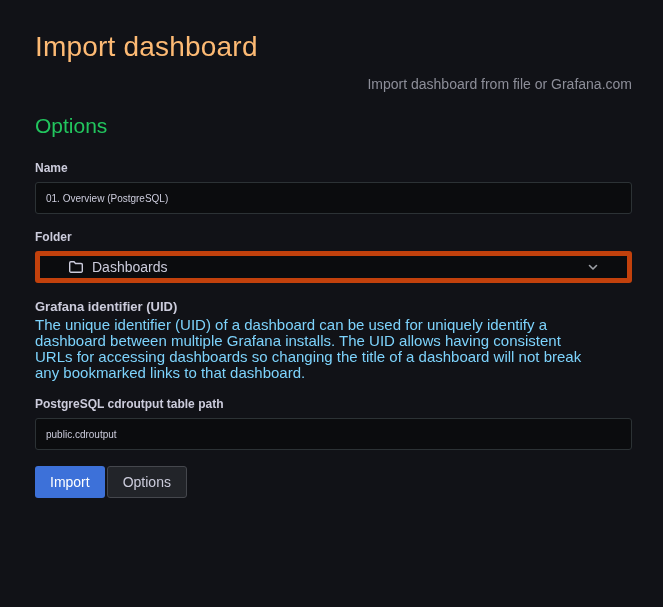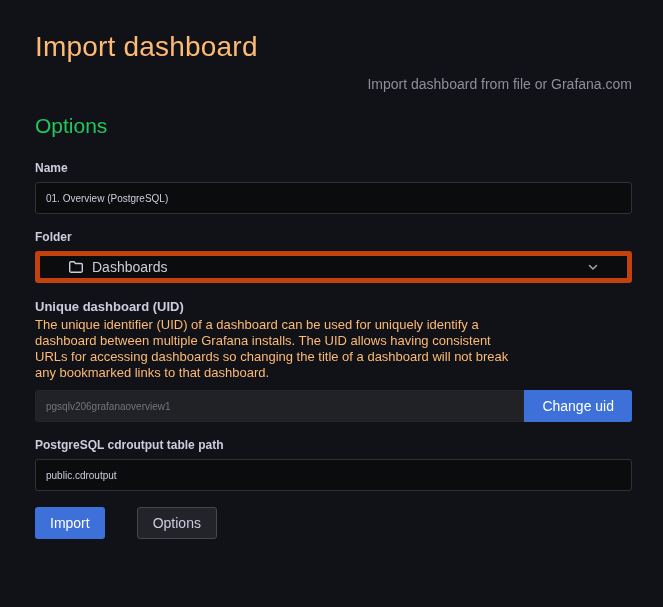--- a/index.html
+++ b/index.html
@@ -46,23 +46,23 @@
     color: #ccccdc;
     margin-bottom: 6px;
   }
   .field-label.big {
     font-size: 13px;
     line-height: 16px;
     margin-bottom: 2px;
   }
   .field-desc {
     margin: 0 0 9px 0;
-    font-size: 13px;
+    font-size: 15px;
     line-height: 16px;
-    color: #fdba74;
+    color: #7dd3fc;
     white-space: pre-line;
     max-width: 572px;
   }
 
   .text-input {
     display: block;
     width: 100%;
     height: 32px;
     background: #0b0c0e;
     border: 1px solid #2c3235;
@@ -119,21 +119,21 @@
     border-radius: 0 3px 3px 0;
     padding: 0 18px;
     flex: 0 0 auto;
   }
   .btn-secondary {
     background: #222429;
     border: 1px solid #45474d;
     color: #ccccdc;
     line-height: 28px;
   }
-  .actions { display: flex; gap: 32px; margin-top: 16px; }
+  .actions { display: flex; gap: 2px; margin-top: 16px; }
 </style>
 </head>
 <body>
 
 <div class="page">
 
   <h1 class="page-title">Import dashboard</h1>
   <p class="page-subtitle">Import dashboard from file or Grafana.com</p>
 
   <h2 class="section-title">Options</h2>
@@ -154,29 +154,25 @@
       <span class="select-value">Dashboards</span>
       <span class="chevron">
         <svg width="12" height="12" viewBox="0 0 12 12" fill="none">
           <path d="M2.5 4.5 L6 8 L9.5 4.5" stroke="currentColor" stroke-width="1.6" stroke-linecap="round" stroke-linejoin="round"></path>
         </svg>
       </span>
     </div>
   </div>
 
   <div class="field">
-    <label class="field-label big">Unique dashboard (UID)</label>
+    <label class="field-label big">Grafana identifier (UID)</label>
     <p class="field-desc">The unique identifier (UID) of a dashboard can be used for uniquely identify a
 dashboard between multiple Grafana installs. The UID allows having consistent
 URLs for accessing dashboards so changing the title of a dashboard will not break
 any bookmarked links to that dashboard.</p>
-    <div class="uid-row">
-      <input type="text" class="text-input" disabled="" value="pgsqlv206grafanaoverview1" style="">
-      <button class="btn btn-primary btn-attached">Change uid</button>
-    </div>
   </div>
 
 
   <div class="field">
     <label class="field-label">PostgreSQL cdroutput table path</label>
     <input type="text" class="text-input" value="public.cdroutput" style="">
   </div>
 
   <div class="actions">
     <button class="btn btn-primary">Import</button>

